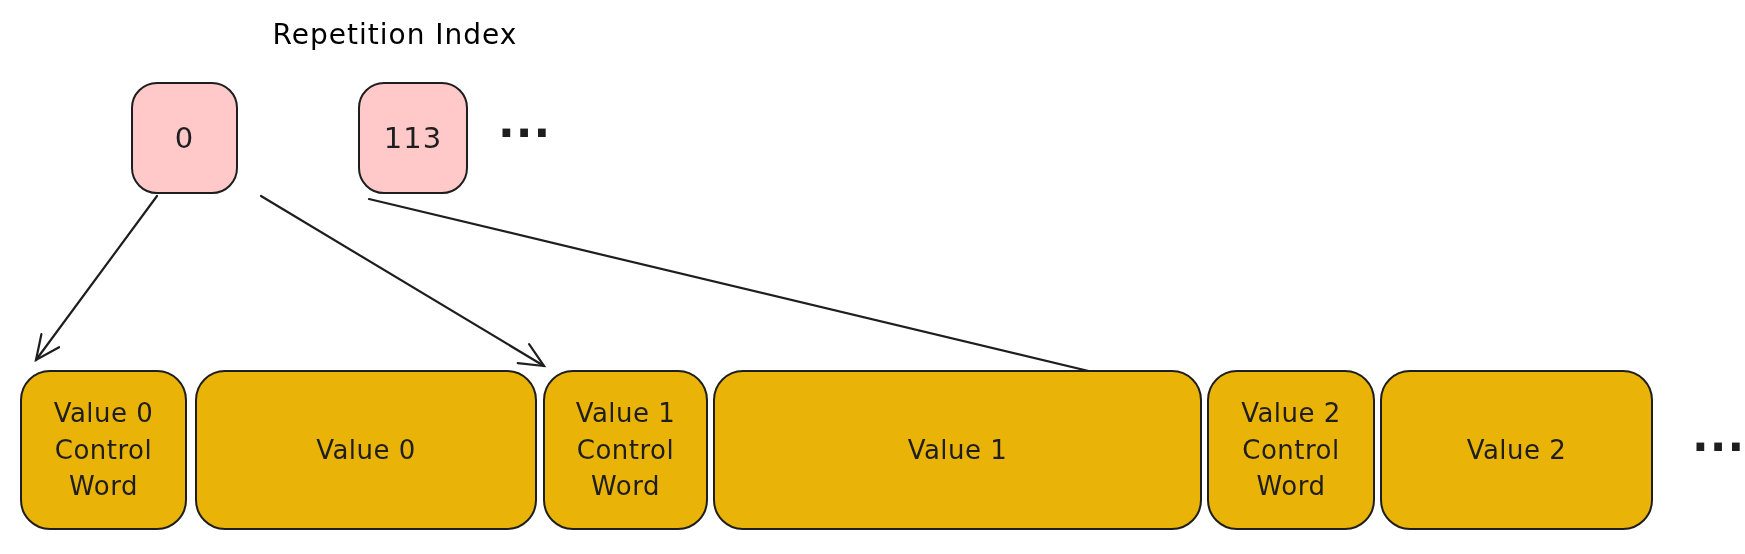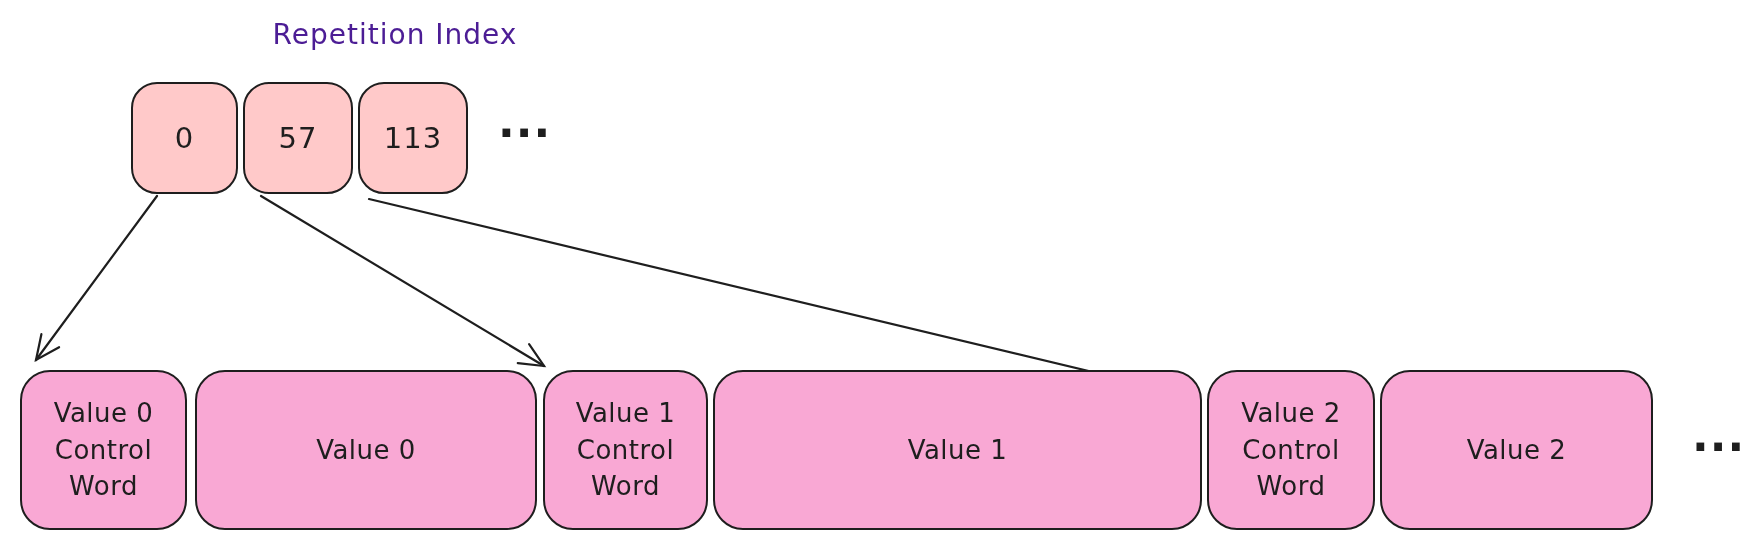--- a/index.html
+++ b/index.html
@@ -17,21 +17,21 @@
   }
   .diagram-title {
     position: absolute;
     left: 240px;
     top: 18px;
     width: 310px;
     text-align: center;
     font-size: 28px;
     font-weight: 500;
     letter-spacing: 1px;
-    color: #4c1d95;
+    color: #000000;
     white-space: nowrap;
   }
   .index-box {
     position: absolute;
     top: 82px;
     height: 112px;
     background: #ffc9c9;
     border: 2.5px solid #1e1e1e;
     border-radius: 26px;
     display: flex;
@@ -40,21 +40,21 @@
     font-size: 29px;
     letter-spacing: 1px;
   }
   .index-box.b0   { left: 131px; width: 107px; }
   .index-box.b57  { left: 243px; width: 110px; }
   .index-box.b138 { left: 358px; width: 110px; }
   .value-box {
     position: absolute;
     top: 370px;
     height: 160px;
-    background: #f9a8d4;
+    background: #eab308;
     border: 2.5px solid #1e1e1e;
     border-radius: 30px;
     display: flex;
     align-items: center;
     justify-content: center;
     text-align: center;
     font-size: 26px;
     letter-spacing: 0.5px;
     line-height: 1.4;
     white-space: pre-line;
@@ -90,21 +90,20 @@
   }
 </style>
 </head>
 <body>
 
 <div class="canvas">
 
   <div class="diagram-title">Repetition Index</div>
 
   <div class="index-box b0">0</div>
-  <div class="index-box b57">57</div>
   <div class="index-box b138">113</div>
 
   <div class="ellipsis top">...</div>
 
   <svg class="arrows" viewBox="0 0 1745 554">
     <defs>
       <marker id="ah" markerWidth="40" markerHeight="40" refX="32" refY="20" orient="auto" markerUnits="userSpaceOnUse">
         <path d="M8 9 L32 20 L8 31" stroke="#1e1e1e" stroke-width="2.2" fill="none" stroke-linecap="round"></path>
       </marker>
     </defs>

